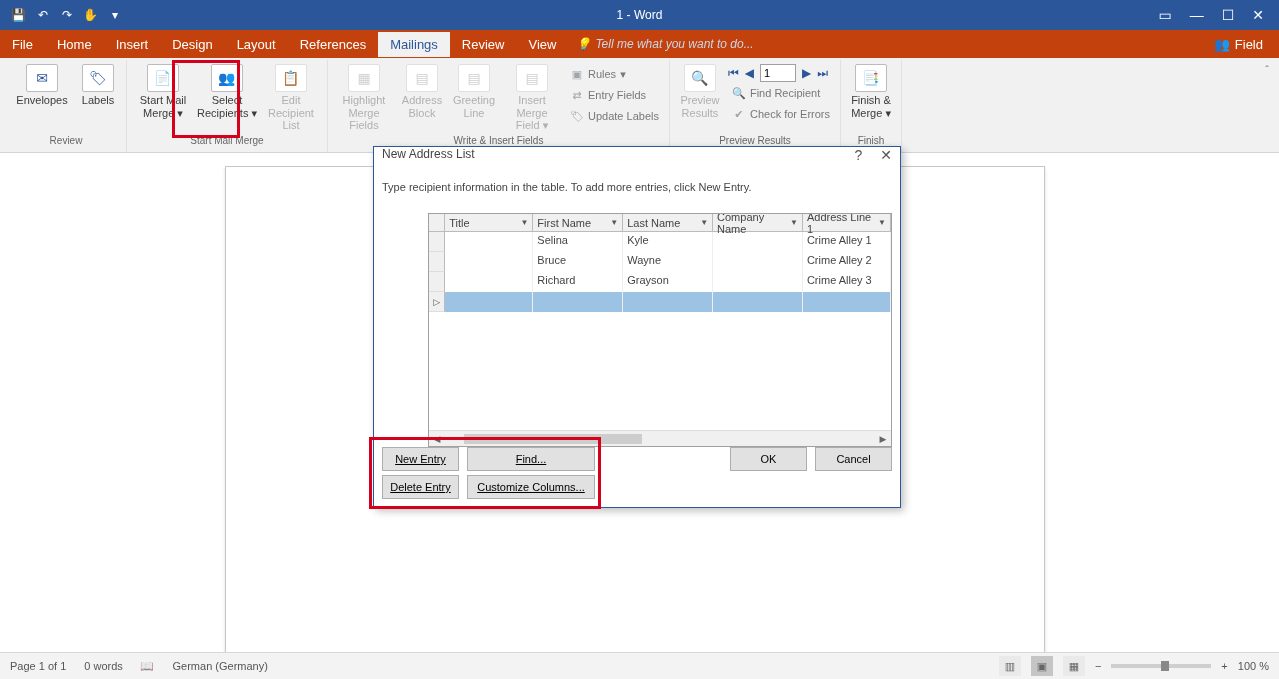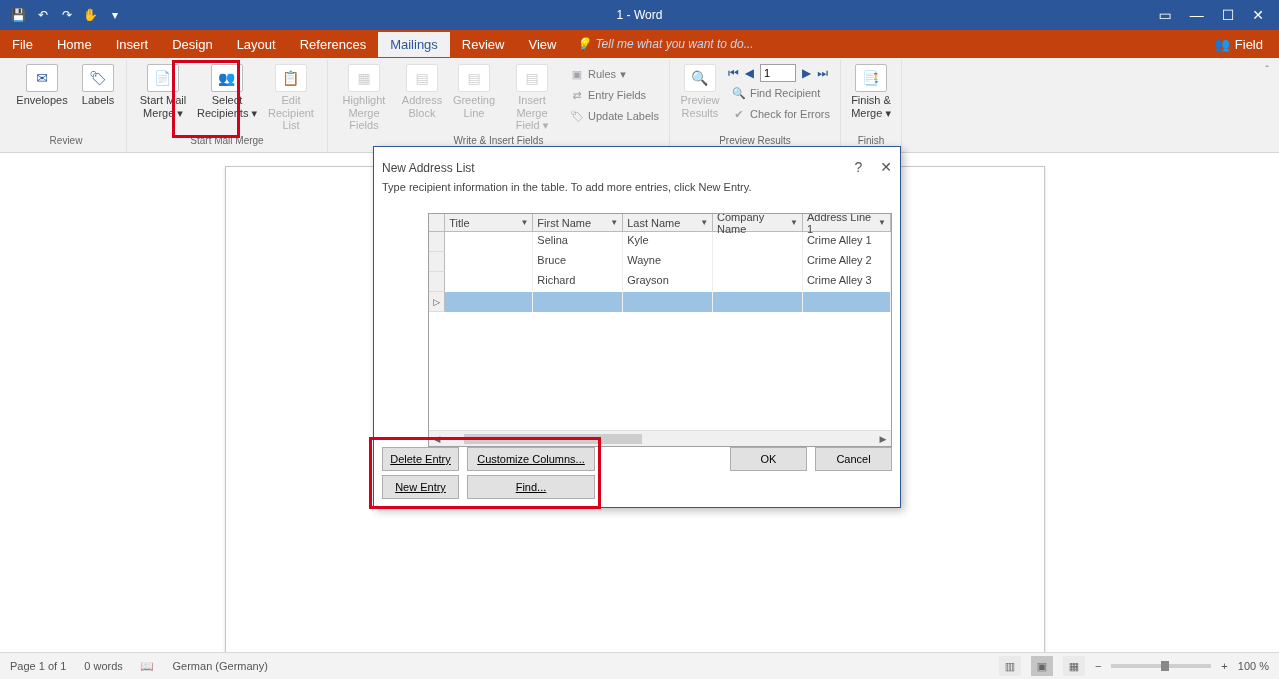--- a/index.html
+++ b/index.html
@@ -37,21 +37,21 @@
 
 
 .red-highlight { border:3px solid #d6001c; position:absolute; pointer-events:none; }
 
 
 .doc-area { position:absolute; left:0; top:153px; right:0; bottom:27px; background:#fff; }
 .page { position:absolute; left:225px; top:13px; width:820px; height:1000px; background:#fff; border:1px solid #c7c7c7; box-shadow:0 2px 3px rgba(0,0,0,0.15); }
 
 
 .dialog { position:absolute; left:373px; top:146px; width:528px; height:362px; background:#fff; border:1px solid #2b579a; box-shadow:3px 3px 8px rgba(0,0,0,0.25); }
-.dialog-title { height:28px; display:flex; align-items:flex-end; padding:0 8px; font-size:12px; color:#444; }
+.dialog-title { height:28px; display:flex; align-items:flex-start; padding:0 8px; font-size:12px; color:#444; }
 .dialog-title .dlg-right { margin-left:auto; display:flex; gap:18px; font-size:14px; color:#555; }
 .dlg-body { padding:6px 8px 8px 8px; font-size:11px; color:#444; }
 .instr { margin-bottom:20px; }
 .grid-wrap { border:1px solid #a0a0a0; height:234px; position:relative; background:#fff; overflow:hidden;margin-left:46px; }
 .grid-head { display:flex; background:#f0f0f0; border-bottom:1px solid #bbb; height:18px; }
 .gh-cell { border-right:1px solid #bbb; font-size:11px; display:flex; align-items:center; justify-content:space-between; padding:0 4px; }
 .gh-cell .dd { font-size:8px; color:#555; }
 .row-sel { width:18px; border-right:1px solid #bbb; border-bottom:1px solid #ddd; background:#f0f0f0; display:flex; align-items:center; justify-content:center; font-size:9px; color:#555; }
 .grid-row { display:flex; height:20px; }
 .gd-cell { border-right:1px solid #eee; font-size:11px; padding:2px 4px; overflow:hidden; white-space:nowrap; }
@@ -299,32 +299,32 @@
         <div class="arrow">◀</div>
         <div class="thumb"></div>
         <div class="arrow right">▶</div>
       </div>
     </div>
 
     <div class="dlg-buttons">
       <div style="display:flex; flex-direction:column; gap:4px;">
         <div style="display:flex; gap:8px;">
           <button class="dlg-btn wide">
+              <u>New Entry</u>
+            </button>
+          <button class="dlg-btn xwide">
+              <u>Find...</u>
+            </button>
+        </div>
+        <div style="display:flex; gap:8px;">
+          <button class="dlg-btn wide">
               <u>Delete Entry</u>
             </button>
           <button class="dlg-btn xwide">
               <u>Customize Columns...</u>
-            </button>
-        </div>
-        <div style="display:flex; gap:8px;">
-          <button class="dlg-btn wide">
-              <u>New Entry</u>
-            </button>
-          <button class="dlg-btn xwide">
-              <u>Find...</u>
             </button>
         </div>
       </div>
       <div class="dlg-right-btns">
         <button class="dlg-btn wide">OK</button>
         <button class="dlg-btn wide">Cancel</button>
       </div>
     </div>
   </div>
 </div>

